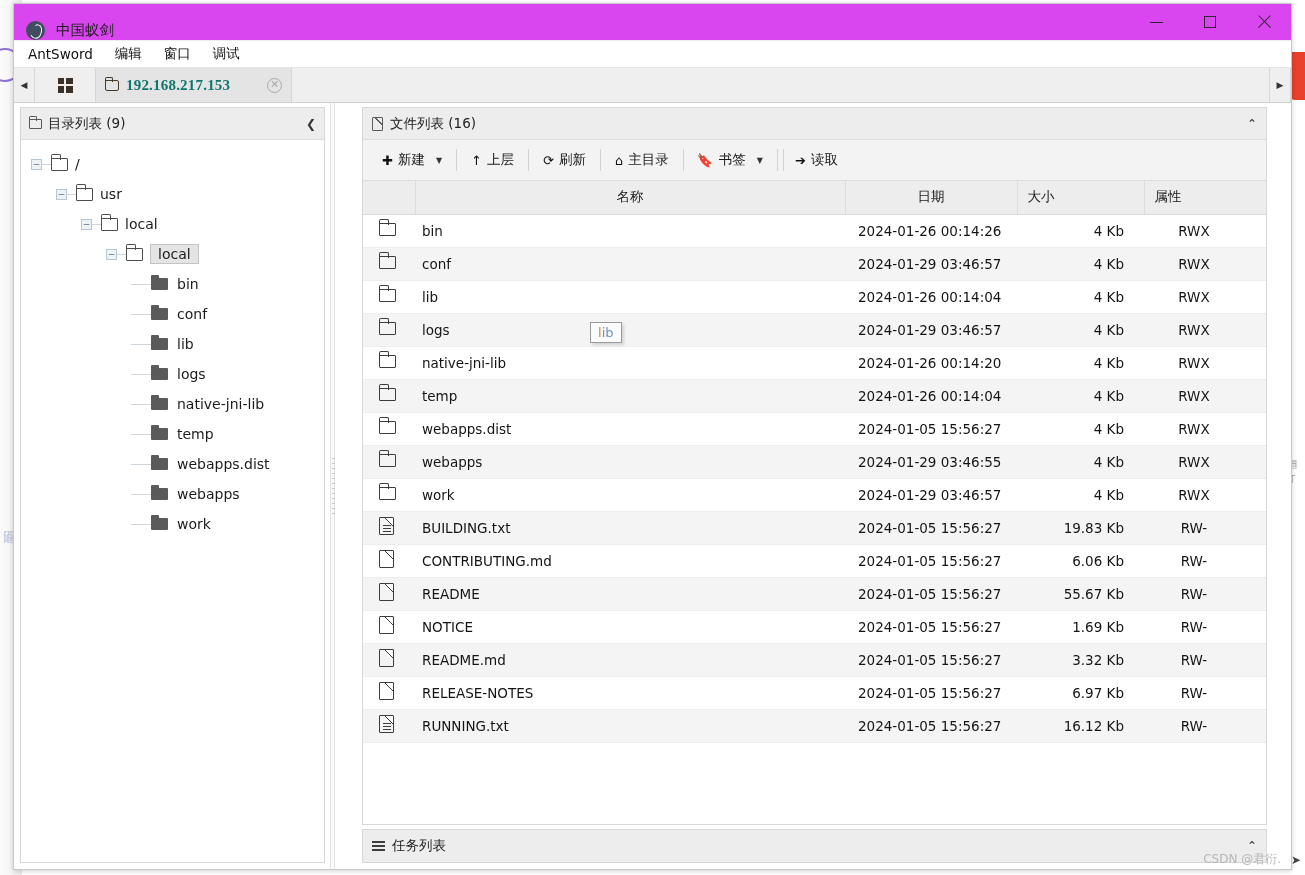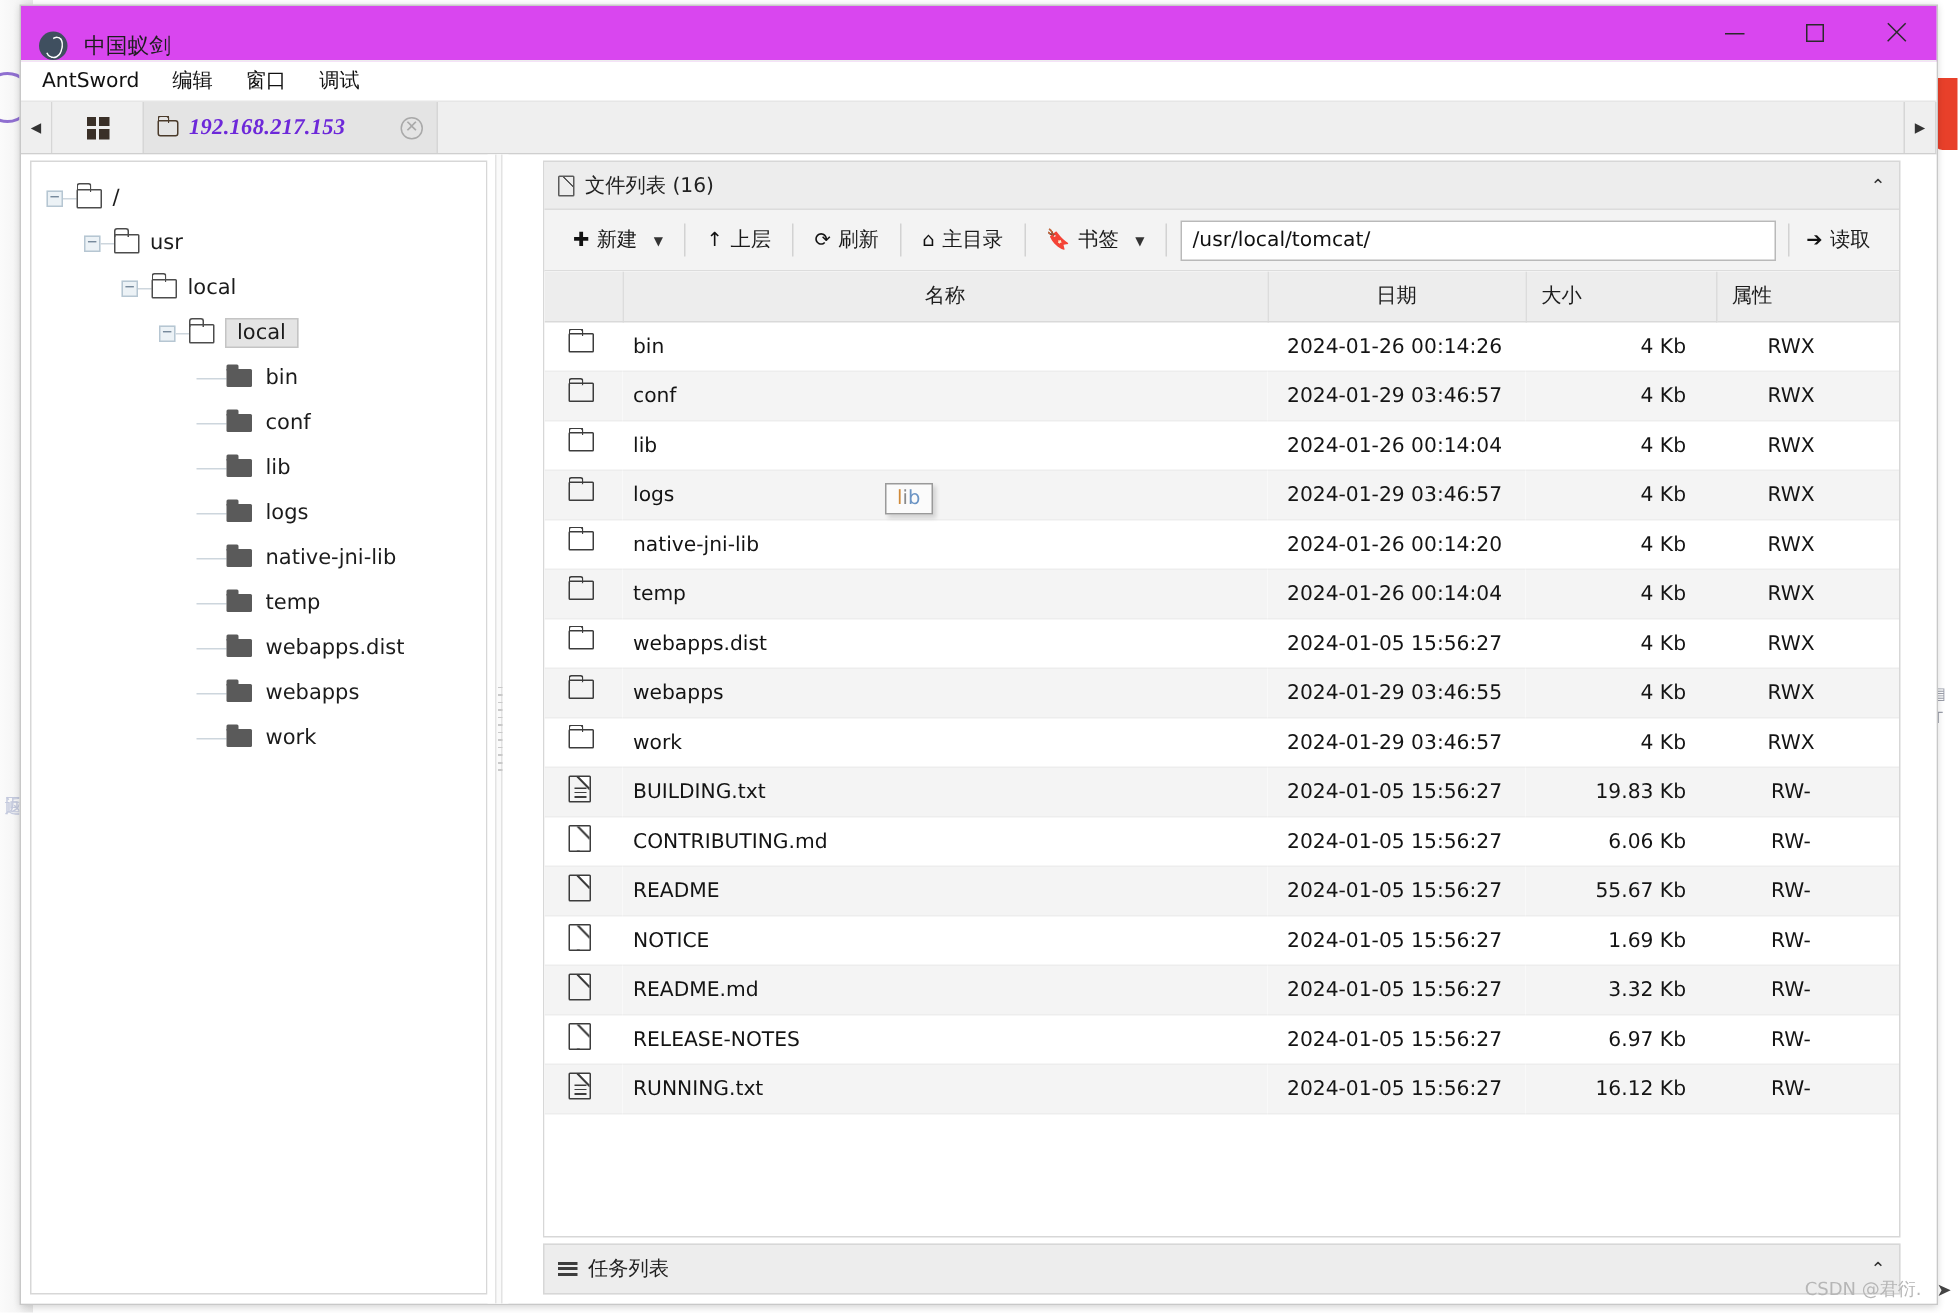--- a/index.html
+++ b/index.html
@@ -141,21 +141,21 @@
   #tab-active .tab-folder {
     width: 14px; height: 11px; border: 1.4px solid #4a3a2a; border-radius: 1px 2px 2px 2px;
     position: relative; flex: none;
   }
   #tab-active .tab-folder::before {
     content:""; position:absolute; left:-1.4px; top:-4px; width:6px; height:4px;
     border:1.4px solid #4a3a2a; border-bottom:none; border-radius: 2px 2px 0 0;
   }
   #tab-label {
     font-family: "Liberation Serif", "DejaVu Serif", serif;
-    font-weight: bold; font-size: 15px; color: #6d28d9; letter-spacing: .2px; font-style: italic;
+    font-weight: bold; font-size: 15px; color: #0f766e; letter-spacing: .2px;
   }
   #tab-close {
     margin-left: auto; width: 15px; height: 15px; border-radius: 50%;
     border: 1.2px solid #a9a9a9; color: #a9a9a9;
     font-size: 11px; line-height: 12px; text-align: center;
     font-family: "DejaVu Sans", sans-serif;
   }
   #tabstrip .tab-filler { flex: 1; background: #efefef; border-right: 1px solid #d6d6d6; }
 
   
@@ -415,20 +415,25 @@
       <span id="tab-label">192.168.217.153</span>
       <span id="tab-close">✕</span>
     </div>
     <div class="tab-filler"></div>
     <div class="tab-nav">▶</div>
   </div>
 
   <div id="body-split">
 
     <div id="left-panel">
+      <div id="left-header">
+        <span class="hdr-folder-icon"></span>
+        <span class="panel-title">目录列表 (9)</span>
+        <span id="left-collapse">❮</span>
+      </div>
       <div id="tree">
           <div class="tree-row">
             <span class="indent" style="width: 0px;"></span>
             <span class="expander">−</span>
             <span class="elbow"></span>
             <span class="folder-outline"></span>
             <span class="tree-label">/</span>
           </div>
           <div class="tree-row">
             <span class="indent" style="width: 25px;"></span>
@@ -544,23 +549,20 @@
             <span class="ico">⌂</span>
             <span>主目录</span>
           </div>
           <div class="tb-sep"></div>
           <div class="tb-btn">
             <span class="ico">🔖</span>
             <span>书签</span>
             <span class="tb-caret">▼</span>
           </div>
           <div class="tb-sep"></div>
-          <div id="path-wrap">
-            <input id="path-input" type="text" value="/usr/local/tomcat/" style="">
-          </div>
           <div id="read-sep"></div>
           <div class="tb-btn">
             <span class="ico">➔</span>
             <span>读取</span>
           </div>
         </div>
 
         <div id="table-scroll">
           <table>
             <thead>

